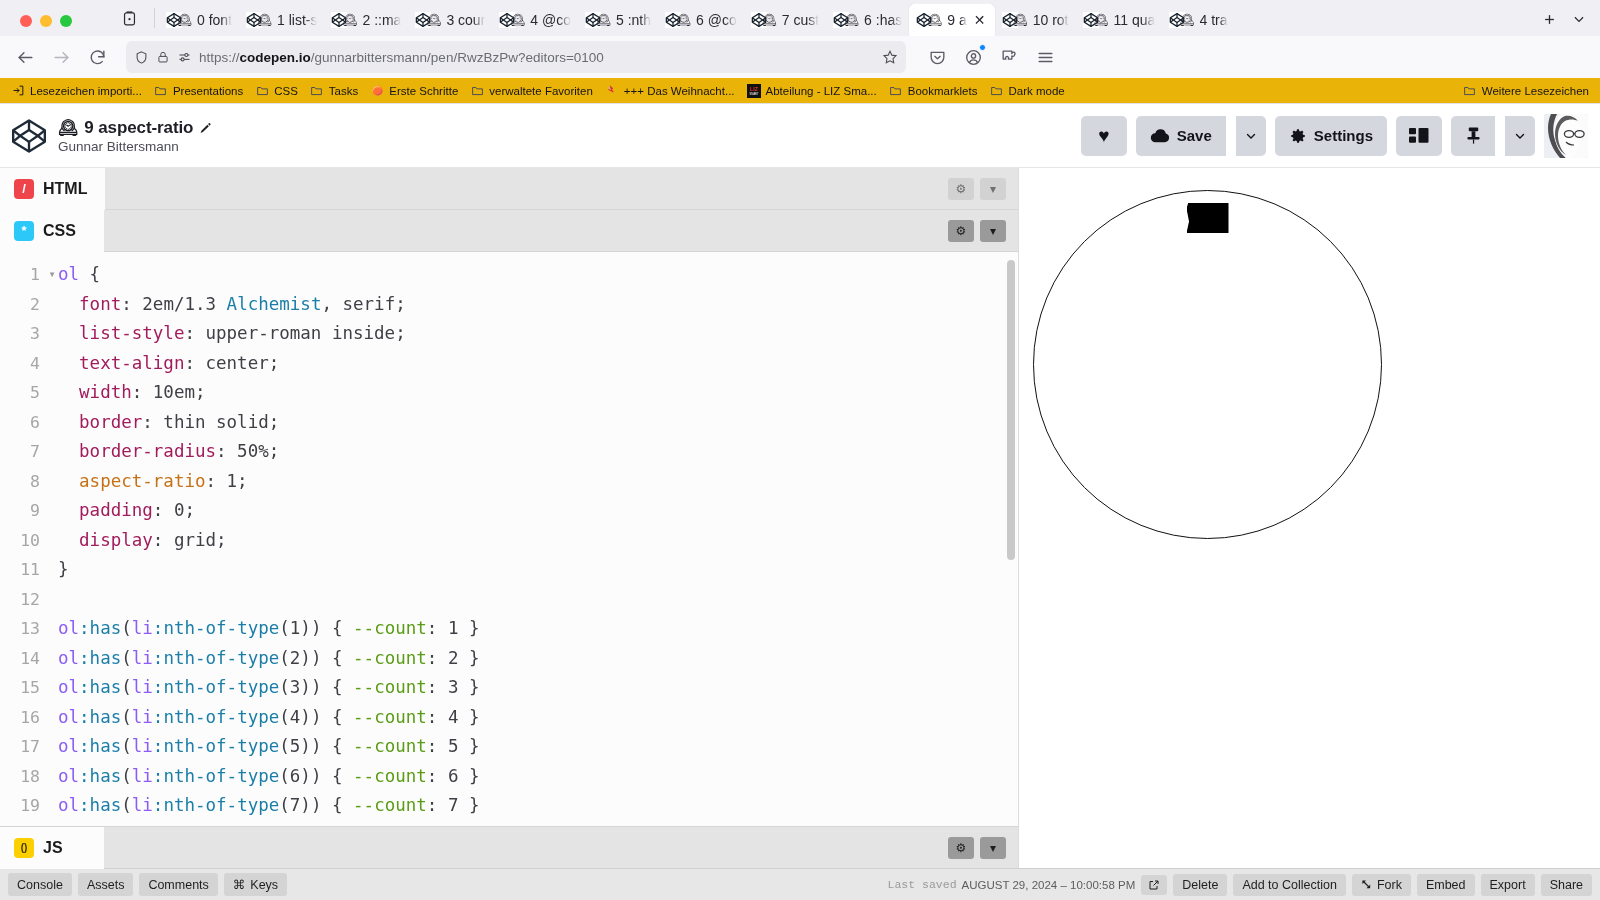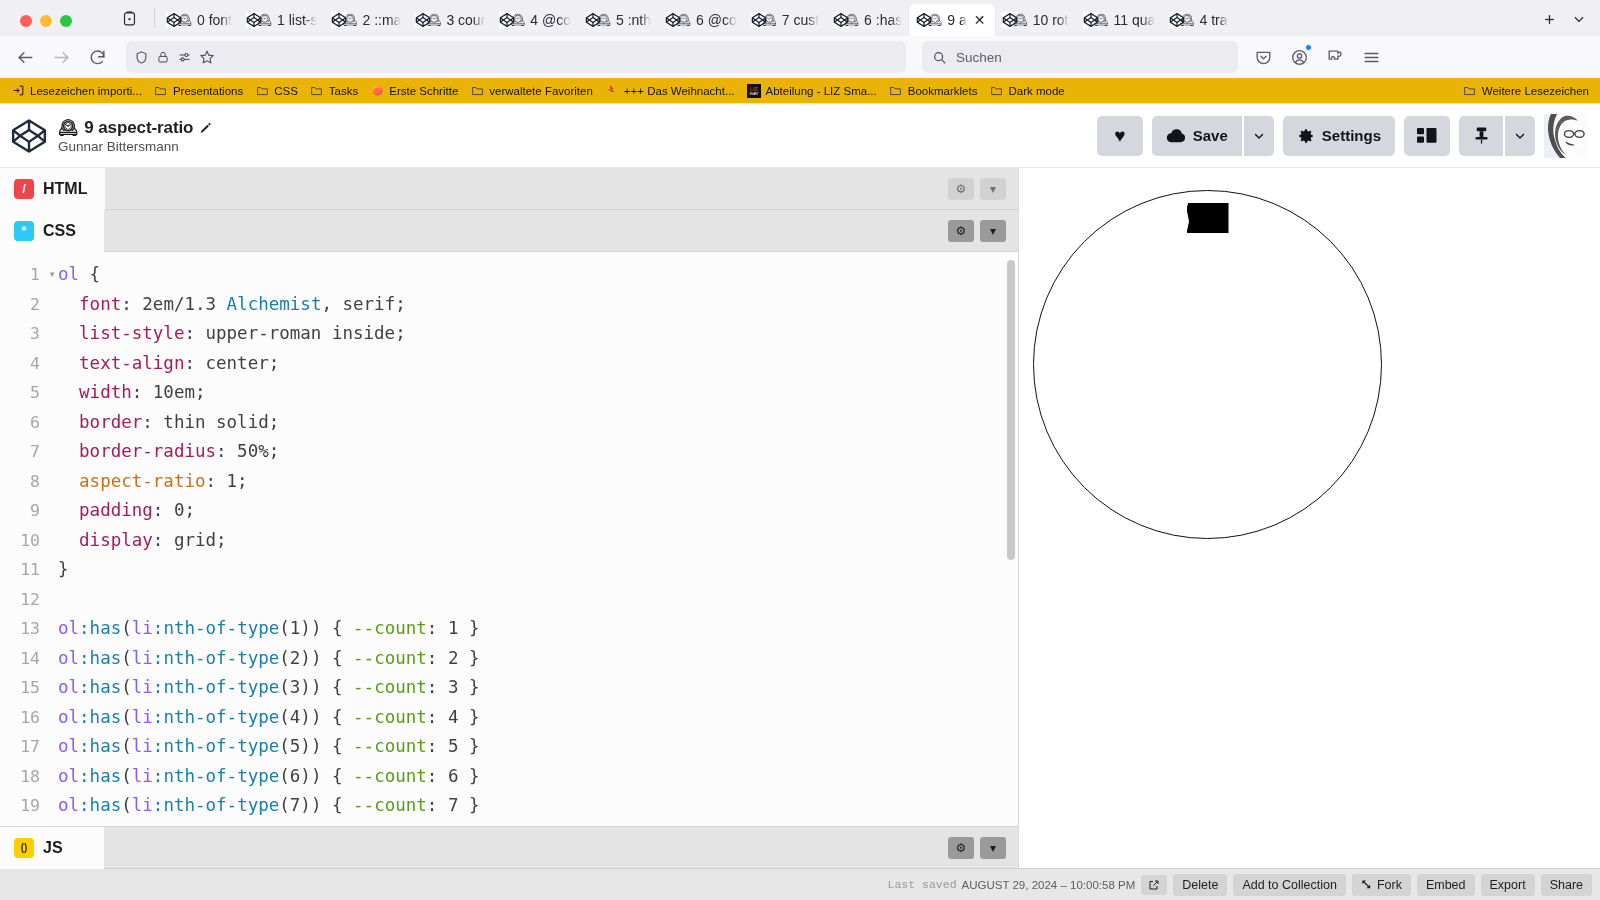--- a/index.html
+++ b/index.html
@@ -147,21 +147,21 @@
   .pen-title .pencil { font-size: 13px; }
   .pen-author { font-size: 13.5px; color: #4d4d56; }
   .header-right { margin-left: auto; display: flex; align-items: center; gap: 9px; }
   .hbtn {
     background: #d4d7dd; border-radius: 5px;
     height: 40px; display: flex; align-items: center; justify-content: center;
     color: #13141a; font-size: 15px; font-weight: 700;
     padding: 0 14px; gap: 7px;
   }
   .hbtn.icon-only { width: 46px; padding: 0; }
-  .split-group { display: flex; align-items: flex-start; gap: 2px; }
+  .split-group { display: flex; align-items: flex-start; gap: 10px; }
   .split-group .hbtn.main { border-radius: 5px 0 0 5px; }
   .split-group .hbtn.caret { border-radius: 0 5px 5px 0; width: 30px; padding: 0; }
   .avatar {
     width: 44px; height: 44px; border-radius: 3px;
     overflow: hidden; flex: 0 0 auto; background: #cfd2d8;
   }
 
   
   .workspace { flex: 1; display: flex; min-height: 0; background: #f0f0f0; }
   .editors { width: 1018px; display: flex; flex-direction: column; min-width: 0; position: relative; background: #f4f4f4; }
@@ -558,36 +558,28 @@
         </svg>
       </span>
       <span class="url-icon">
         <svg width="15" height="15" viewBox="0 0 24 24" stroke="currentColor" stroke-width="1.7" fill="none">
           <line x1="4" y1="8" x2="20" y2="8"></line>
             <line x1="4" y1="15" x2="20" y2="15"></line>
           <circle cx="15" cy="8" r="2.4" fill="#ececf0"></circle>
             <circle cx="9" cy="15" r="2.4" fill="#ececf0"></circle>
         </svg>
       </span>
+      <span class="url-text" id="urltext">https://<b>codepen.io</b>/gunnarbittersmann/pen/RwzBzPw?editors=0100</span>
       <span class="url-icon">
         <svg width="16" height="16" viewBox="0 0 24 24" stroke="currentColor" stroke-width="1.6" fill="none">
           <polygon points="12,3.5 14.7,9.2 21,10 16.5,14.4 17.6,20.6 12,17.7 6.4,20.6 7.5,14.4 3,10 9.3,9.2"></polygon>
         </svg>
       </span>
     </div>
 
-    <div class="searchbar">
-      <span class="url-icon">
-        <svg width="15" height="15" viewBox="0 0 24 24" stroke="currentColor" stroke-width="1.9" fill="none" stroke-linecap="round">
-          <circle cx="10.6" cy="10.6" r="6.4"></circle>
-            <line x1="15.4" y1="15.4" x2="20.5" y2="20.5"></line>
-        </svg>
-      </span>
-      <span class="ph">Suchen</span>
-    </div>
 
     <div class="nav-right">
       <div class="nav-btn">
         <svg width="19" height="19" viewBox="0 0 24 24" stroke="currentColor" stroke-width="1.7" fill="none" stroke-linejoin="round">
           <path d="M4 5.5h16v6.2c0 4.4-3.6 8-8 8s-8-3.6-8-8z"></path>
             <polyline points="8.2,10 12,13.6 15.8,10"></polyline>
         </svg>
       </div>
       <div class="nav-btn" style="position:relative">
         <svg width="19" height="19" viewBox="0 0 24 24" stroke="currentColor" stroke-width="1.7" fill="none">
@@ -852,20 +844,35 @@
   </div>
 
   <div class="preview">
     <div class="preview-shape">
       <div class="roman"></div>
     </div>
   </div>
 </div>
 
 <div class="bottombar">
+  <div id="bb-left" style="display:flex;gap:6px">
+      <div class="bb-btn">
+        <span>Console</span>
+      </div>
+      <div class="bb-btn">
+        <span>Assets</span>
+      </div>
+      <div class="bb-btn">
+        <span>Comments</span>
+      </div>
+      <div class="bb-btn">
+        <span>⌘</span>
+        <span>Keys</span>
+      </div>
+    </div>
   <div class="saved">
     <span class="lbl">Last saved</span>
     <span>AUGUST 29, 2024 – 10:00:58 PM</span>
   </div>
   <div class="bb-right" id="bb-right">
       <div class="bb-btn square">
         <span>
           <svg width="12" height="12" viewBox="0 0 24 24" stroke="#1f1f1f" stroke-width="2" fill="none" stroke-linejoin="round">
             <path d="M14 4h6v6"></path>
             <line x1="20" y1="4" x2="11" y2="13"></line>

